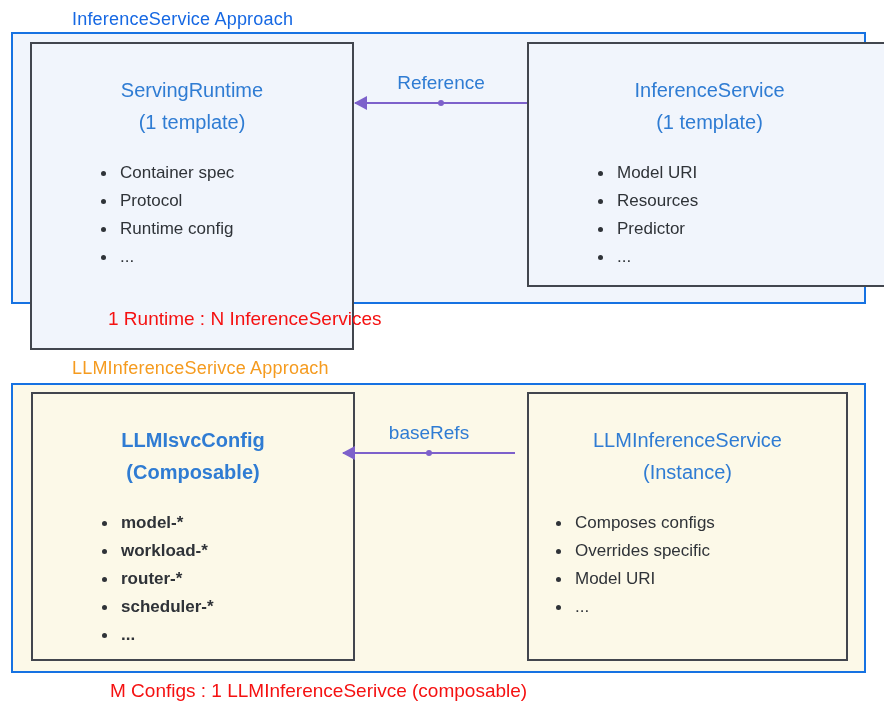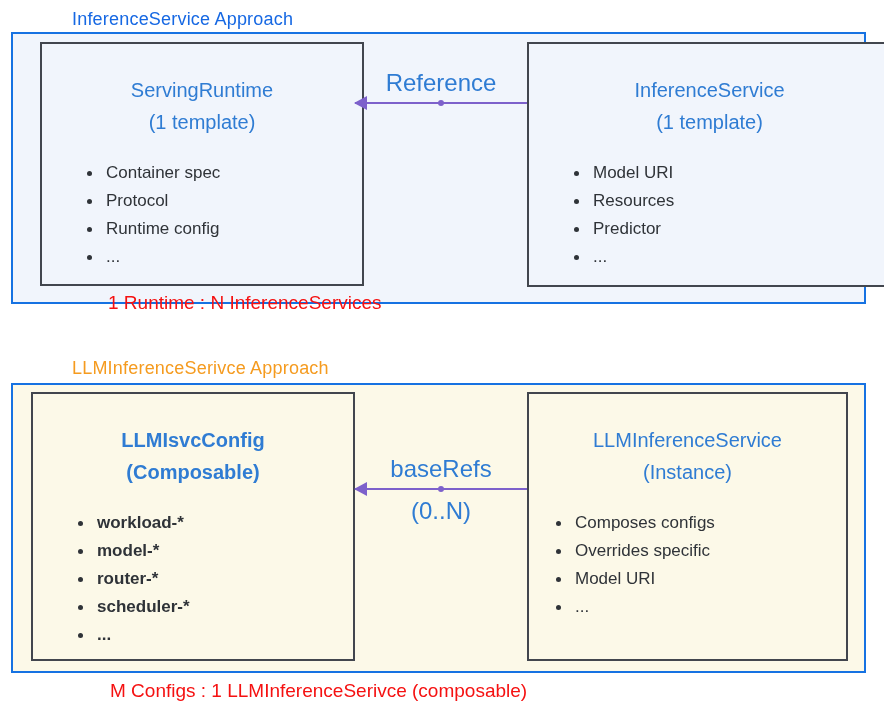--- a/index.html
+++ b/index.html
@@ -47,42 +47,42 @@
   .box-head{
     margin-top:30px;
     text-align:center;
     font-size:20px;
     line-height:32px;
     color:var(--heading-blue);
   }
   ul.items{
     list-style:none;
     margin-top:21px;
-    padding-left:64px;
+    padding-left:88px;
     font-size:17px;
     line-height:28px;
     color:var(--item-text);
   }
   ul.items.tight{padding-left:46px;}
   ul.items li{position:relative;}
   ul.items li::before{
     content:"";
     position:absolute;
     left:-19px;top:12px;
     width:5px;height:5px;
     border-radius:50%;
     background:var(--item-text);
   }
   .arrow{
     position:absolute;
     width:172px;
     text-align:center;
   }
   .arrow-label{
-    font-size:24px;
+    font-size:19px;
     line-height:24px;
     color:var(--heading-blue);
     white-space:nowrap;
   }
   .arrow-label.top{margin-bottom:7px;}
   .arrow-label.bottom{margin-top:9px;}
   .arrow-line{
     position:relative;
     height:2px;
     background:var(--arrow-purple);
@@ -113,21 +113,21 @@
 </style>
 </head>
 <body>
 
 <div class="canvas">
 
   <div class="sec-title blue" style="left:72px;top:9px;">InferenceService Approach</div>
 
   <div class="outer s1" style="left:11px;top:32px;width:855px;height:272px;">
 
-    <div class="inner s1" style="left:27px;top:8px;width:324px;height:244px;">
+    <div class="inner s1" style="left:17px;top:8px;width:324px;height:308px;">
       <div class="box-head">
         <div>ServingRuntime</div>
         <div>(1 template)</div>
       </div>
       <ul class="items">
           <li>Container spec</li>
           <li>Protocol</li>
           <li>Runtime config</li>
           <li>...</li>
         </ul>
@@ -148,58 +148,57 @@
   </div>
 
   <div class="arrow" style="left:355px;top:71px;">
     <div class="arrow-label top">Reference</div>
     <div class="arrow-line">
       <span class="arrow-head"></span>
       <span class="arrow-dot"></span>
     </div>
   </div>
 
-  <div class="caption" style="left:108px;top:292px;">1 Runtime : N InferenceServices</div>
+  <div class="caption" style="left:108px;top:308px;">1 Runtime : N InferenceServices</div>
 
   <div class="sec-title orange" style="left:72px;top:358px;">LLMInferenceSerivce Approach</div>
 
   <div class="outer s2" style="left:11px;top:383px;width:855px;height:290px;">
 
     <div class="inner s2" style="left:18px;top:7px;width:324px;height:269px;font-weight:bold;">
       <div class="box-head">
         <div>LLMIsvcConfig</div>
         <div>(Composable)</div>
       </div>
       <ul class="items">
+          <li>model-*</li>
           <li>workload-*</li>
-          <li>model-*</li>
           <li>router-*</li>
           <li>scheduler-*</li>
           <li>...</li>
         </ul>
     </div>
 
     <div class="inner s2" style="left:514px;top:7px;width:321px;height:269px;">
       <div class="box-head">
         <div>LLMInferenceService</div>
         <div>(Instance)</div>
       </div>
       <ul class="items tight">
           <li>Composes configs</li>
           <li>Overrides specific</li>
           <li>Model URI</li>
           <li>...</li>
         </ul>
     </div>
   </div>
 
-  <div class="arrow" style="left:355px;top:421px;margin-top:36px;">
+  <div class="arrow" style="left:343px;top:421px;">
     <div class="arrow-label top">baseRefs</div>
     <div class="arrow-line">
       <span class="arrow-head"></span>
       <span class="arrow-dot"></span>
     </div>
-    <div class="arrow-label bottom">(0..N)</div>
   </div>
 
   <div class="caption" style="left:110px;top:680px;">M Configs : 1 LLMInferenceSerivce (composable)</div>
 
 </div>
 
 </body></html>

